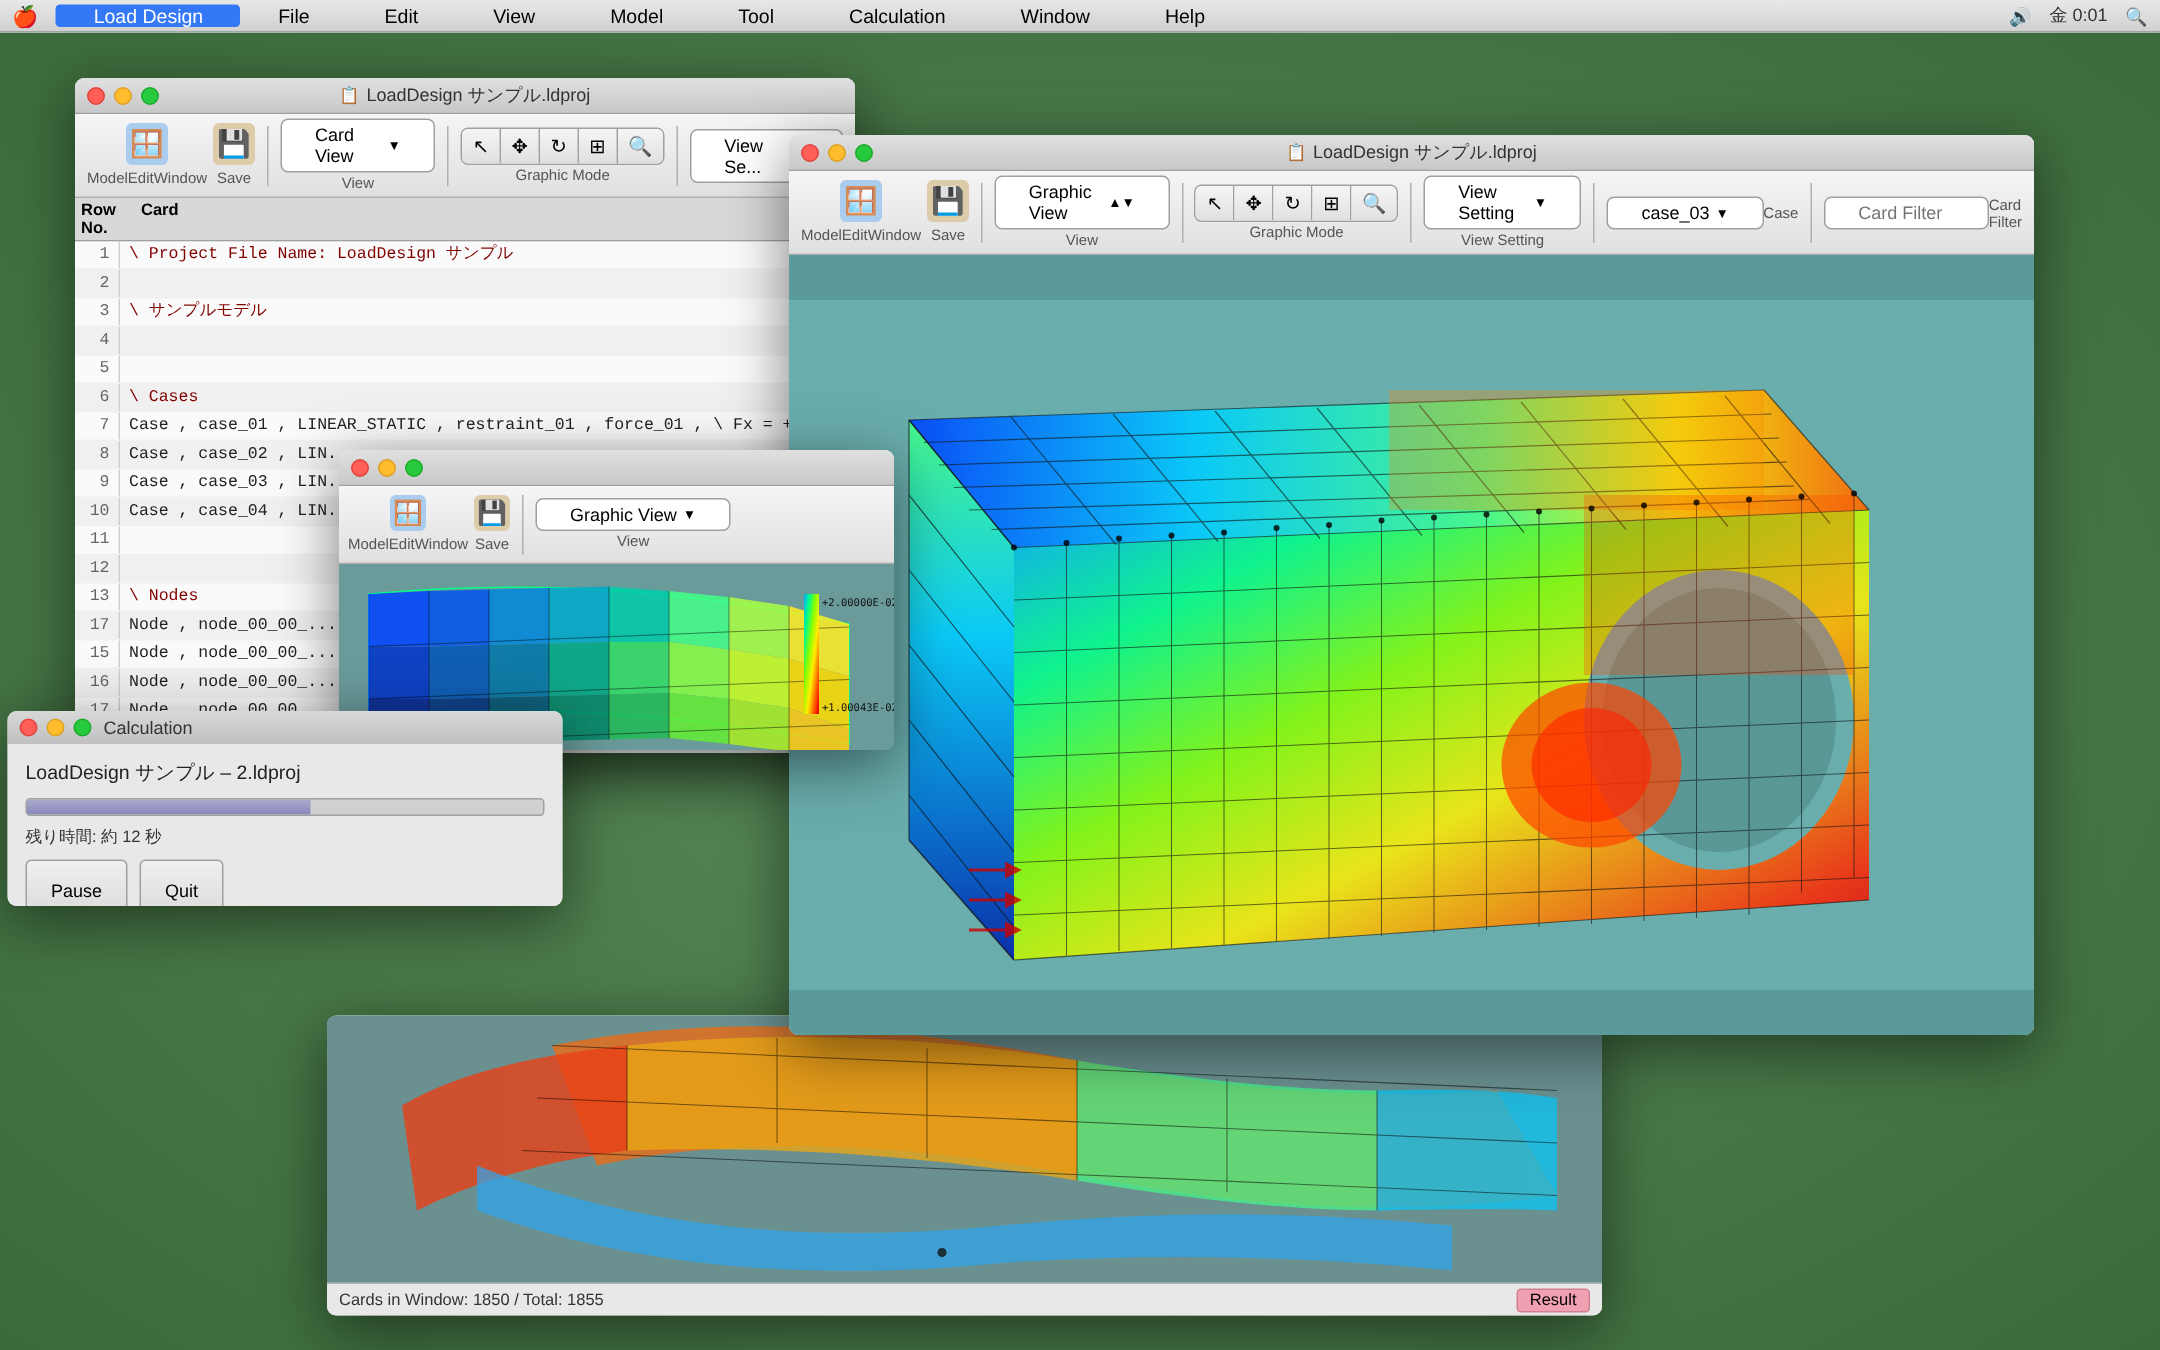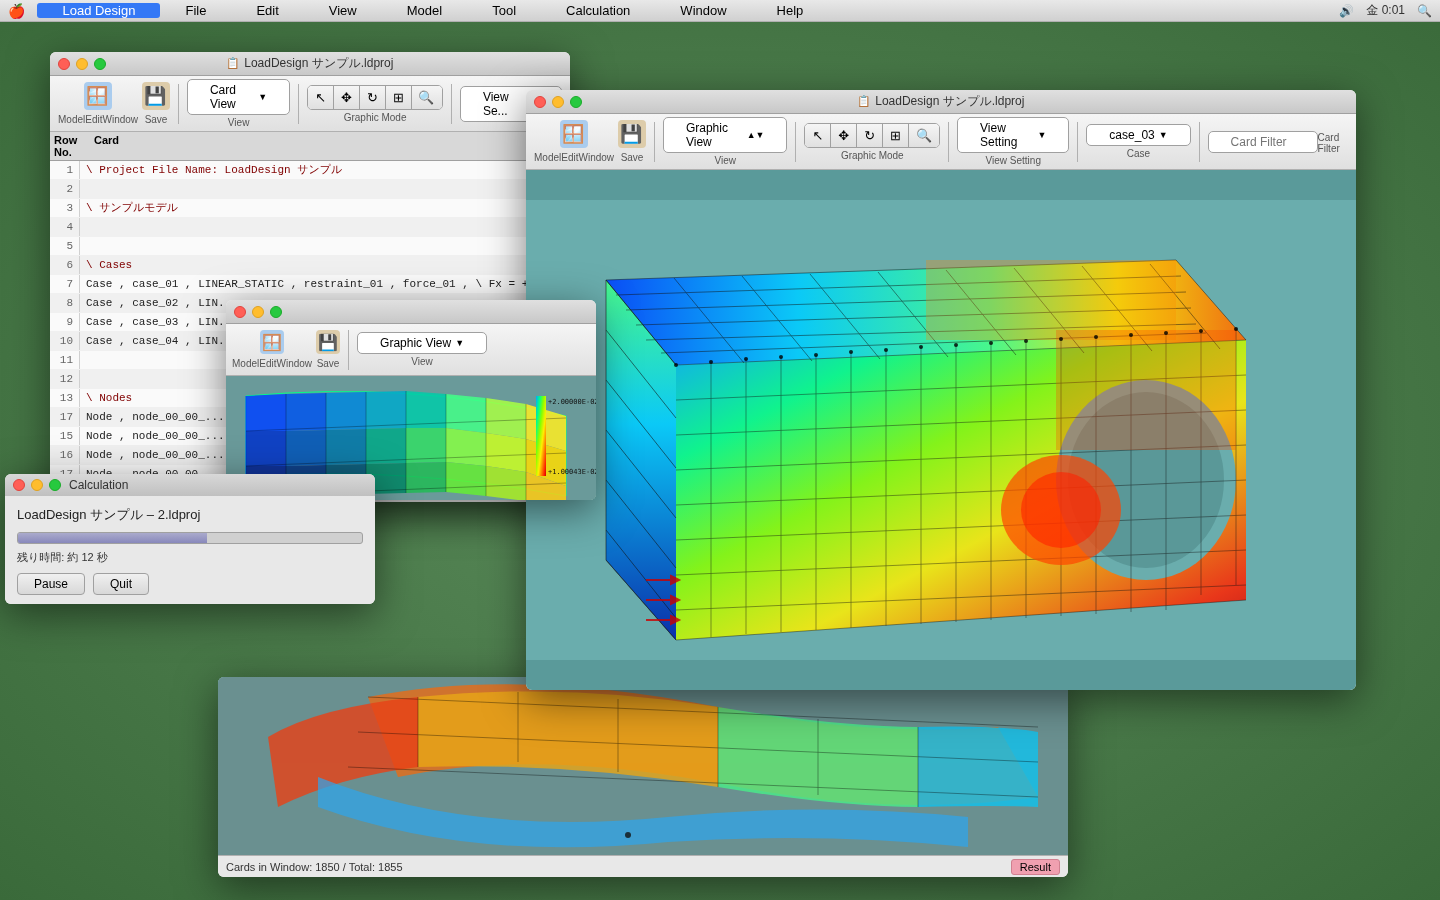--- a/index.html
+++ b/index.html
@@ -312,21 +312,21 @@
     .calc-time {
       font-size: 11px;
       color: #333;
       margin-bottom: 8px;
     }
     .calc-buttons {
       display: flex;
       gap: 8px;
     }
     .calc-btn {
-      padding: 3px 16px;
+      padding: 13px 16px;
       background: linear-gradient(to bottom, #f0f0f0, #d8d8d8);
       border: 1px solid #a0a0a0;
       border-radius: 4px;
       font-size: 12px;
       cursor: pointer;
     }
 
     
     .desktop-bg {
       position: absolute;
@@ -545,21 +545,21 @@
       </div>
       <div class="toolbar-sep"></div>
       <div style="display:flex;flex-direction:column;align-items:center;">
         <div class="toolbar-dropdown">
           <span>View Setting</span>
           <span style="font-size:9px;">▼</span>
         </div>
         <div class="toolbar-label">View Setting</div>
       </div>
       <div class="toolbar-sep"></div>
-      <div style="display:flex;flex-direction:column;align-items:center;">
+      <div style="display:flex;align-items:center;">
         <div class="toolbar-dropdown">
           <span>case_03</span>
           <span style="font-size:9px;">▼</span>
         </div>
         <div class="toolbar-label">Case</div>
       </div>
       <div class="toolbar-sep"></div>
       <div style="display:flex;align-items:center;">
         <input type="text" class="toolbar-dropdown" style="width: 110px;" placeholder="Card Filter">
         <div class="toolbar-label">Card Filter</div>

